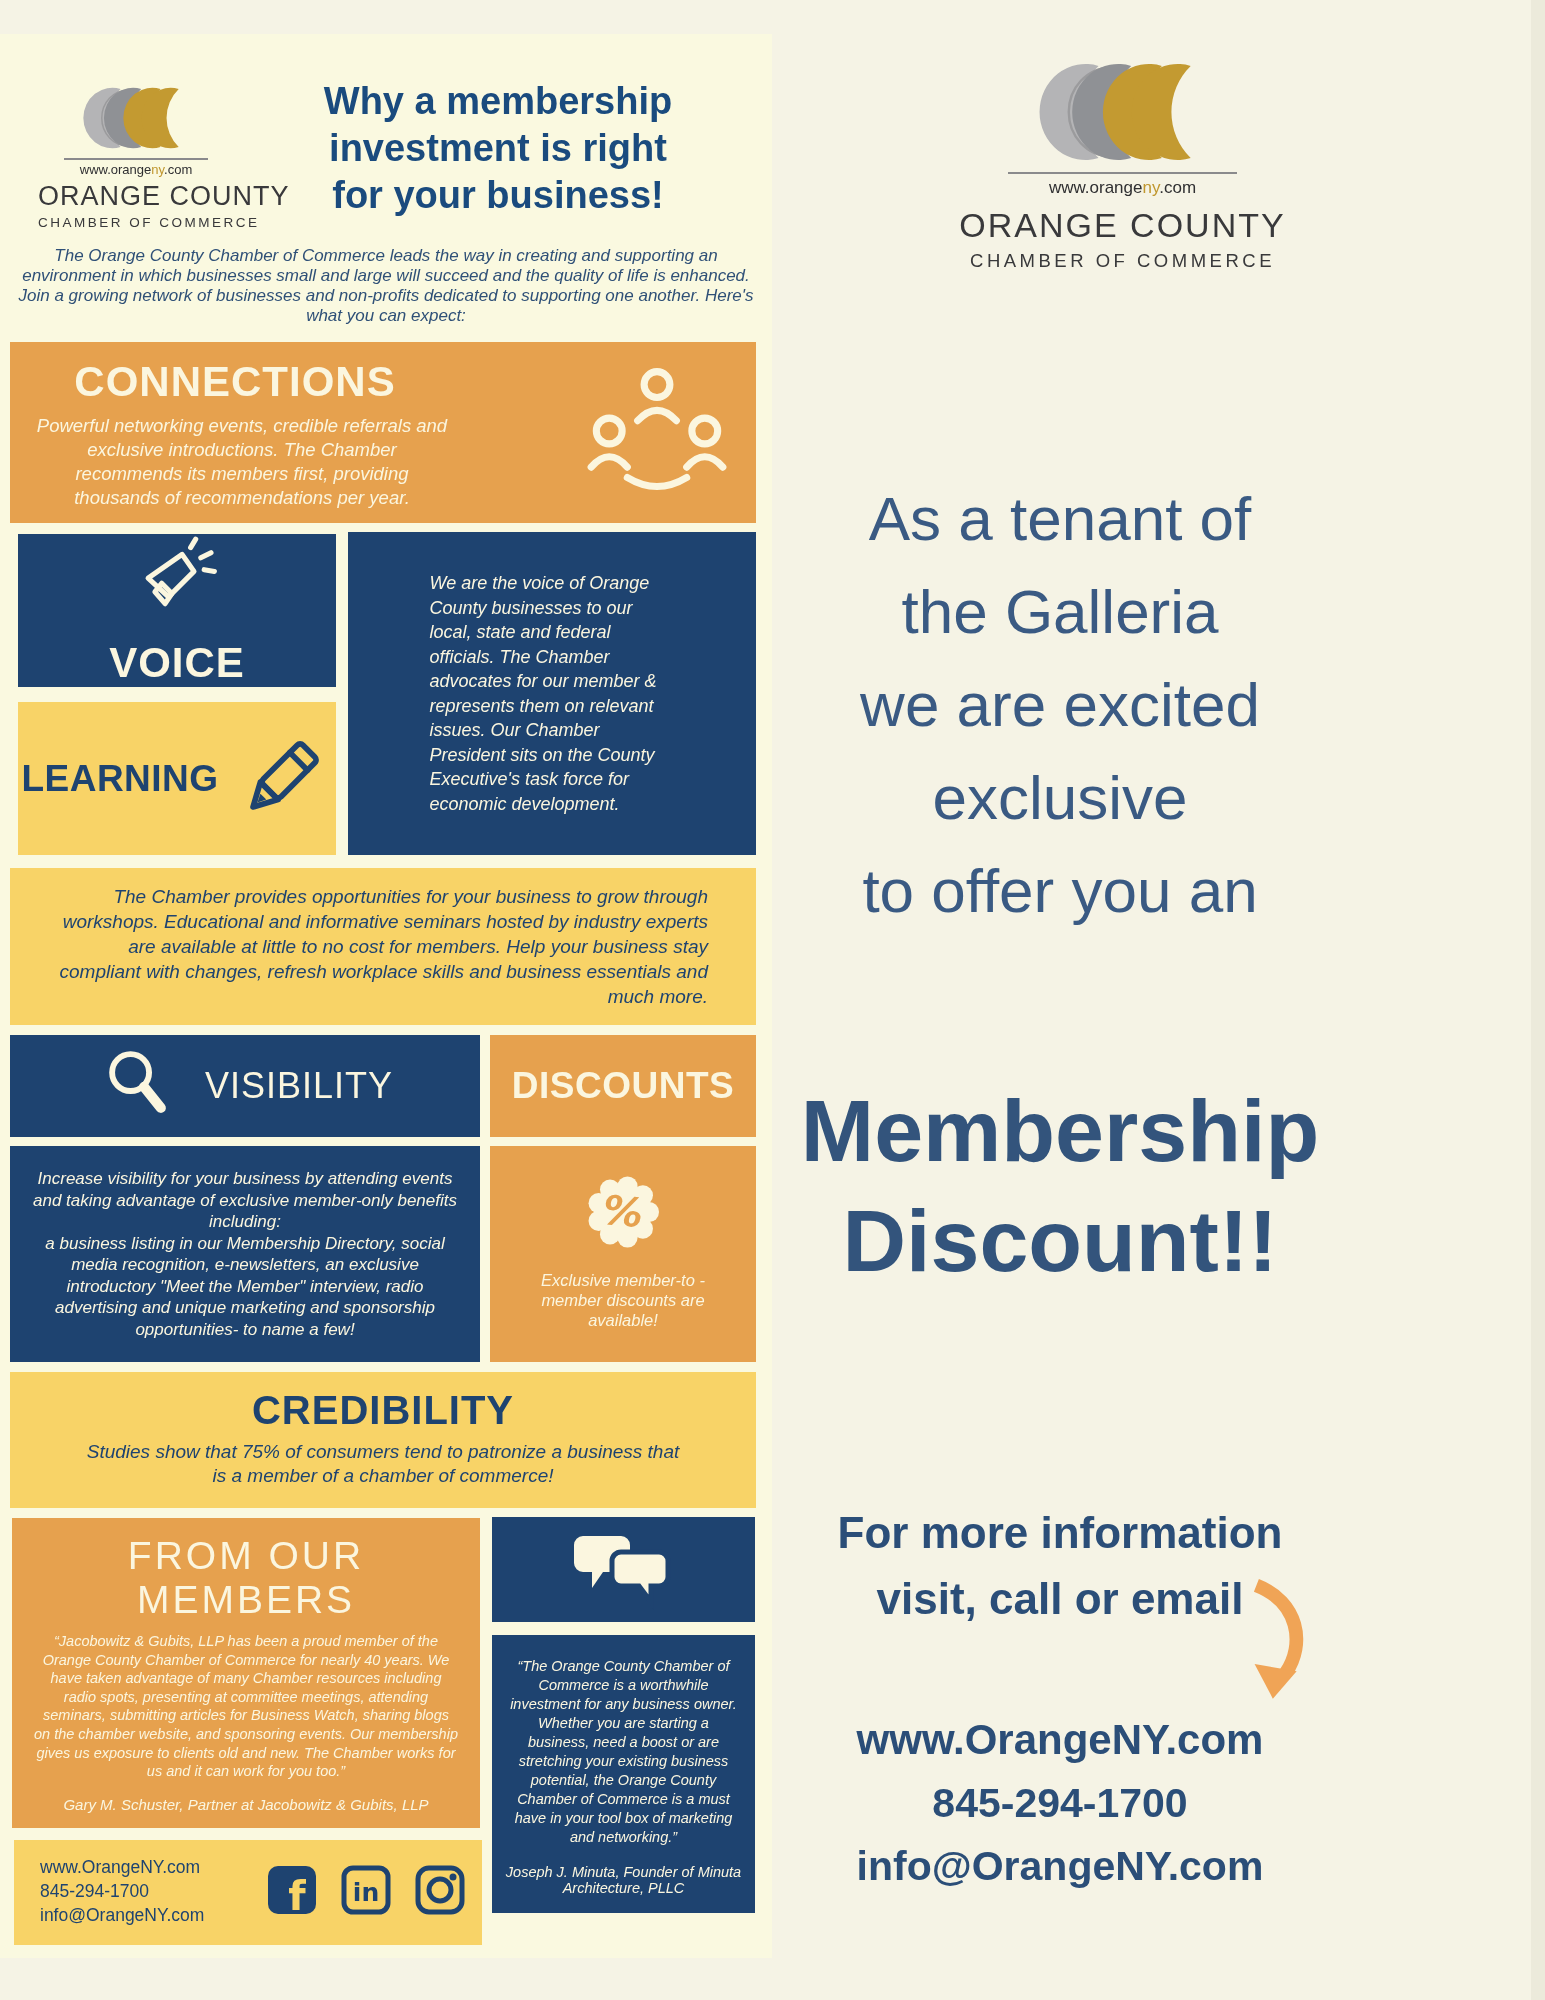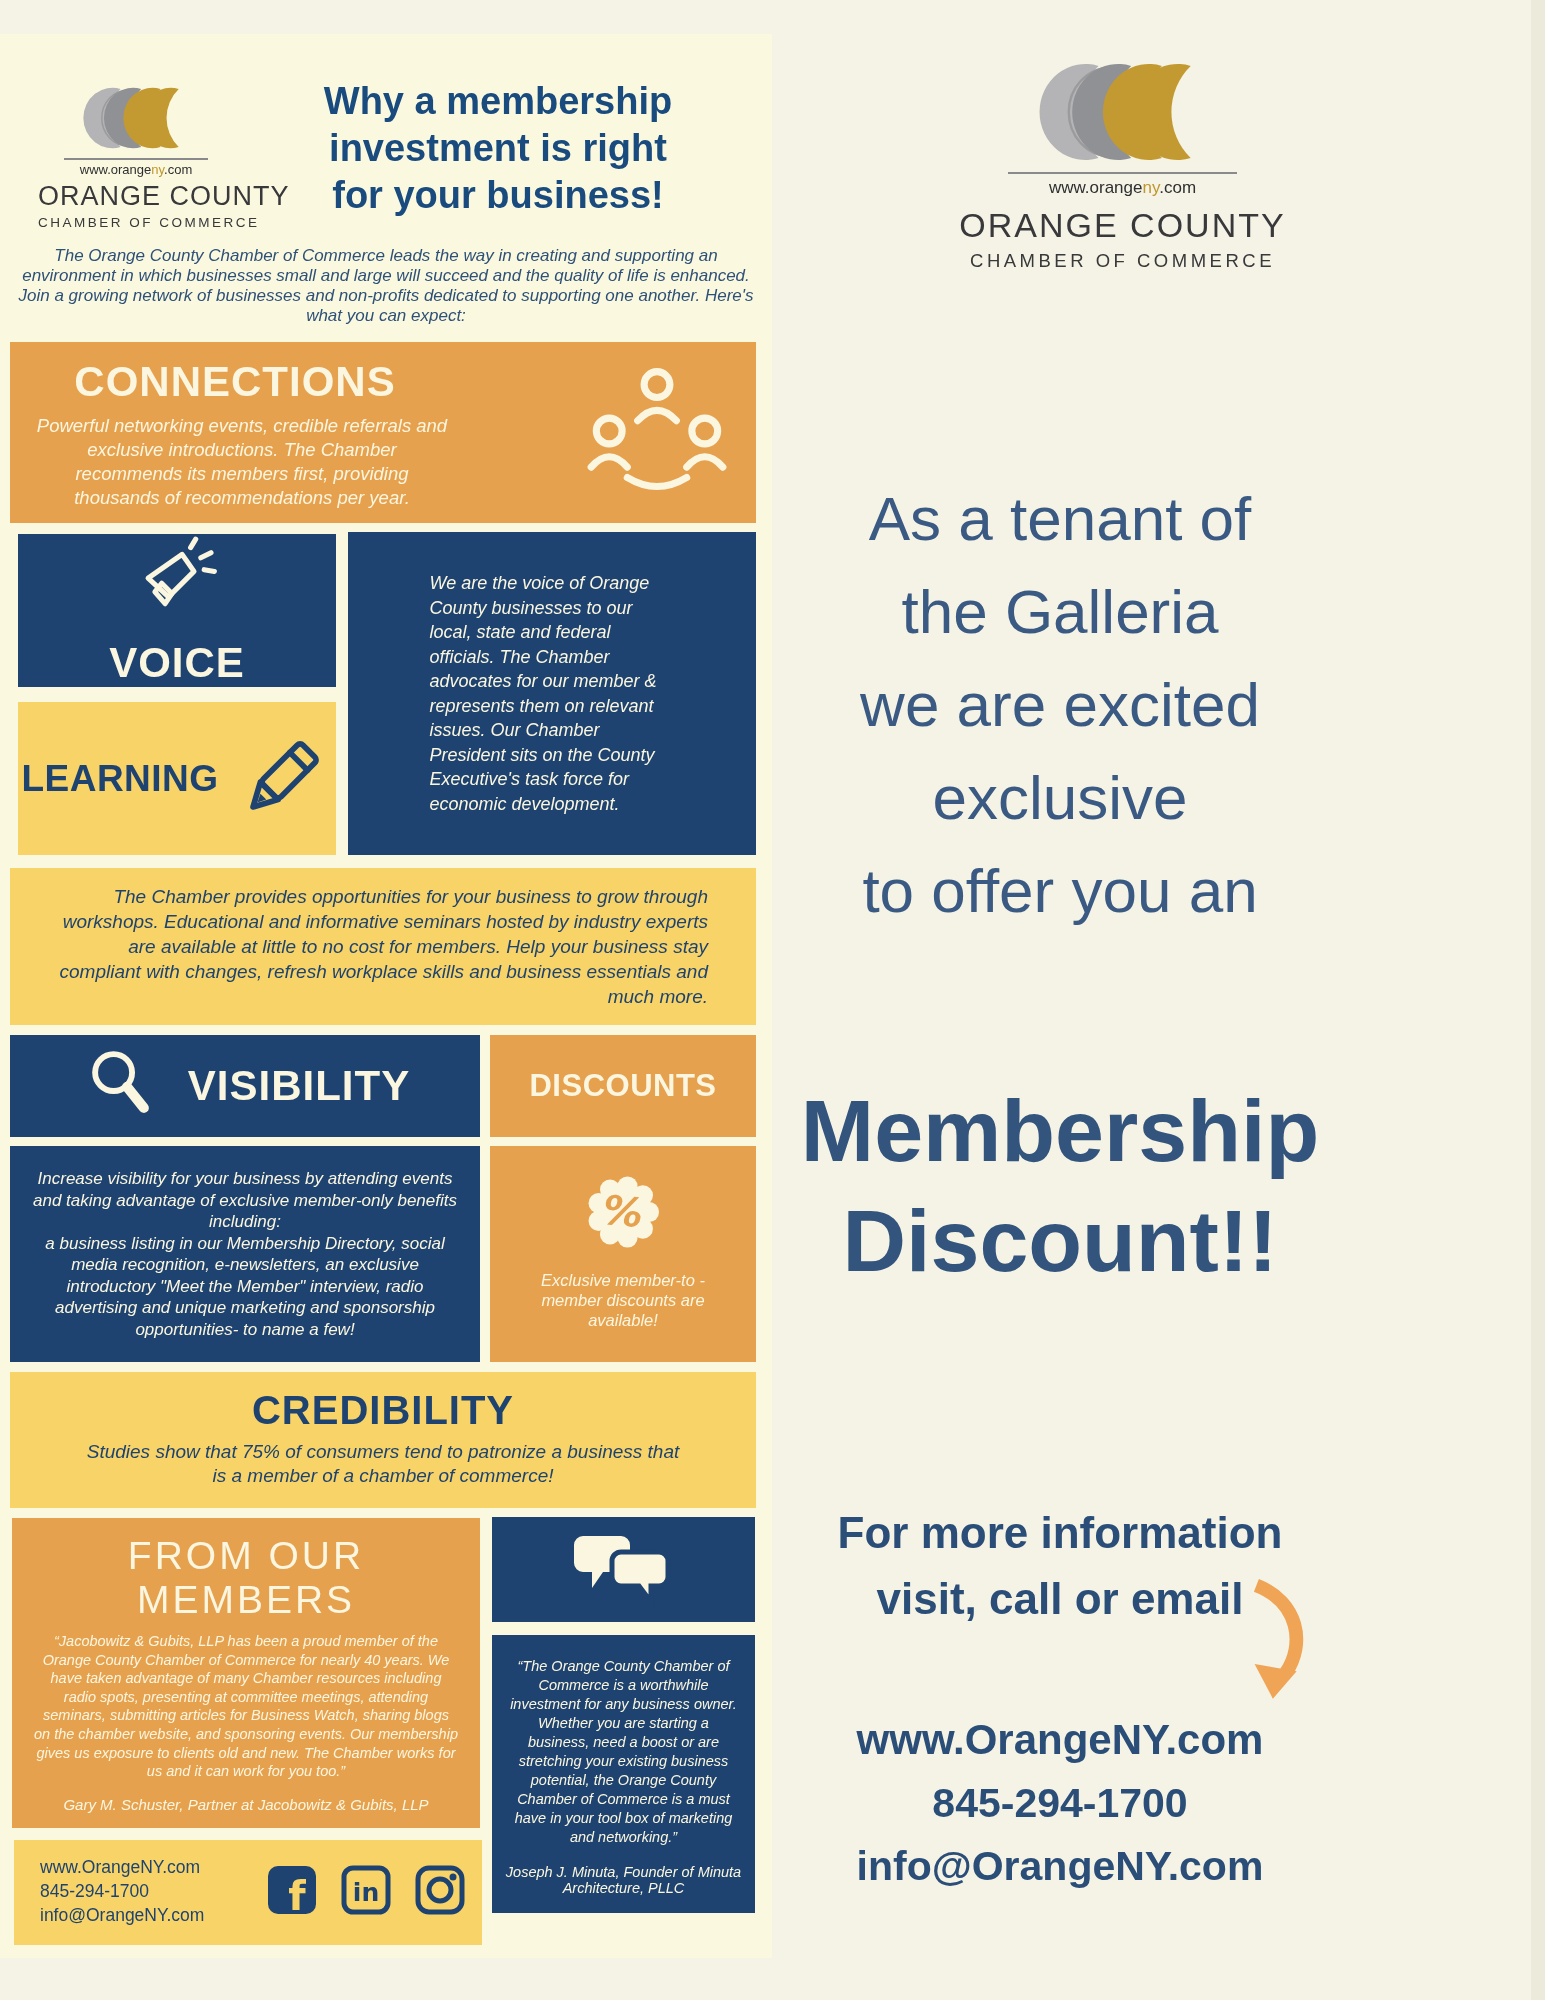--- a/index.html
+++ b/index.html
@@ -41,23 +41,23 @@
   .voice-title{font-size:42px;font-weight:bold;letter-spacing:1px;}
   .voice-body{left:348px;top:532px;width:408px;height:323px;display:flex;align-items:center;justify-content:center;}
   .voice-body-inner{width:245px;font-size:18px;line-height:24.5px;text-align:left;}
 
   .learning{left:18px;top:702px;width:318px;height:153px;display:flex;align-items:center;justify-content:center;gap:10px;}
   .learning-title{font-size:37px;font-weight:bold;letter-spacing:0.5px;}
   .learning-body{left:10px;top:868px;width:746px;height:157px;display:flex;align-items:center;justify-content:center;}
   .learning-body-inner{width:650px;font-size:19px;line-height:25px;font-weight:500;text-align:right;}
 
   .vis-head{left:10px;top:1035px;width:470px;height:102px;display:flex;align-items:center;justify-content:center;gap:24px;}
-  .vis-title{font-size:42px;font-weight:bold;letter-spacing:1px;}
+  .vis-title{font-size:36px;font-weight:normal;letter-spacing:1px;}
   .disc-head{left:490px;top:1035px;width:266px;height:102px;}
-  .disc-title{font-size:31px;font-weight:bold;letter-spacing:0.5px;}
+  .disc-title{font-size:37px;font-weight:bold;letter-spacing:0.5px;}
   .vis-body{left:10px;top:1146px;width:470px;height:216px;display:flex;align-items:center;justify-content:center;}
   .vis-body-inner{width:430px;font-size:17px;line-height:21.5px;text-align:center;}
   .disc-body{left:490px;top:1146px;width:266px;height:216px;text-align:center;}
   .disc-body-text{width:205px;margin:6px auto 0;font-size:16.5px;line-height:20px;}
 
   .cred{left:10px;top:1372px;width:746px;height:136px;text-align:center;}
   .cred-title{margin-top:16px;font-size:40px;font-weight:bold;letter-spacing:1px;}
   .cred-body{width:600px;margin:7px auto 0;font-size:19px;line-height:24px;font-weight:500;}
 
   .members{left:12px;top:1518px;width:468px;height:310px;text-align:center;}

